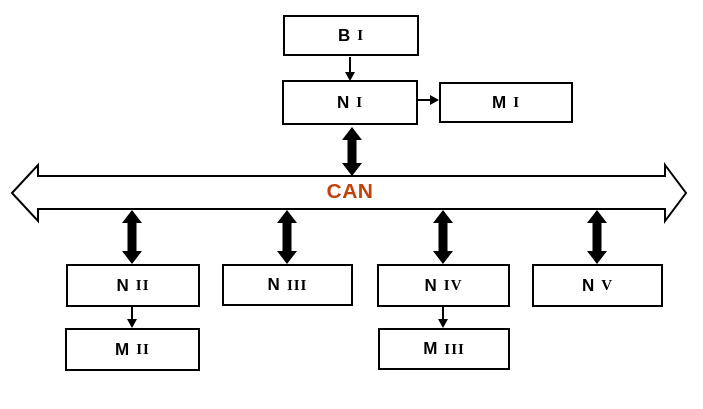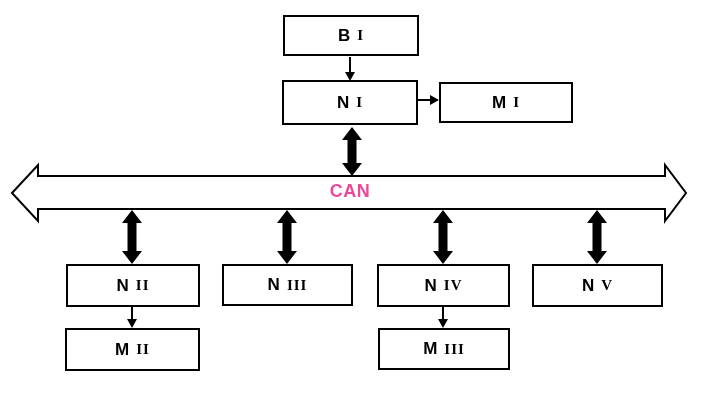--- a/index.html
+++ b/index.html
@@ -45,22 +45,22 @@
     margin-left: 6px;
     letter-spacing: 1px;
   }
   .bus-label {
     position: absolute;
     left: 350px;
     top: 191px;
     transform: translate(-50%, -50%);
     font-family: "Liberation Sans", sans-serif;
     font-weight: bold;
-    font-size: 18px;
-    color: #ec4899;
+    font-size: 21px;
+    color: #c2410c;
     letter-spacing: 0.5px;
   }
   
   #box-b1 { left: 283px; top: 15px;  width: 136px; height: 41px; }
   #box-n1 { left: 282px; top: 80px;  width: 136px; height: 45px; }
   #box-m1 { left: 439px; top: 82px;  width: 134px; height: 41px; }
   #box-n2 { left: 66px;  top: 264px; width: 134px; height: 43px; }
   #box-n3 { left: 222px; top: 264px; width: 131px; height: 42px; }
   #box-n4 { left: 377px; top: 264px; width: 133px; height: 43px; }
   #box-n5 { left: 532px; top: 264px; width: 131px; height: 43px; }

